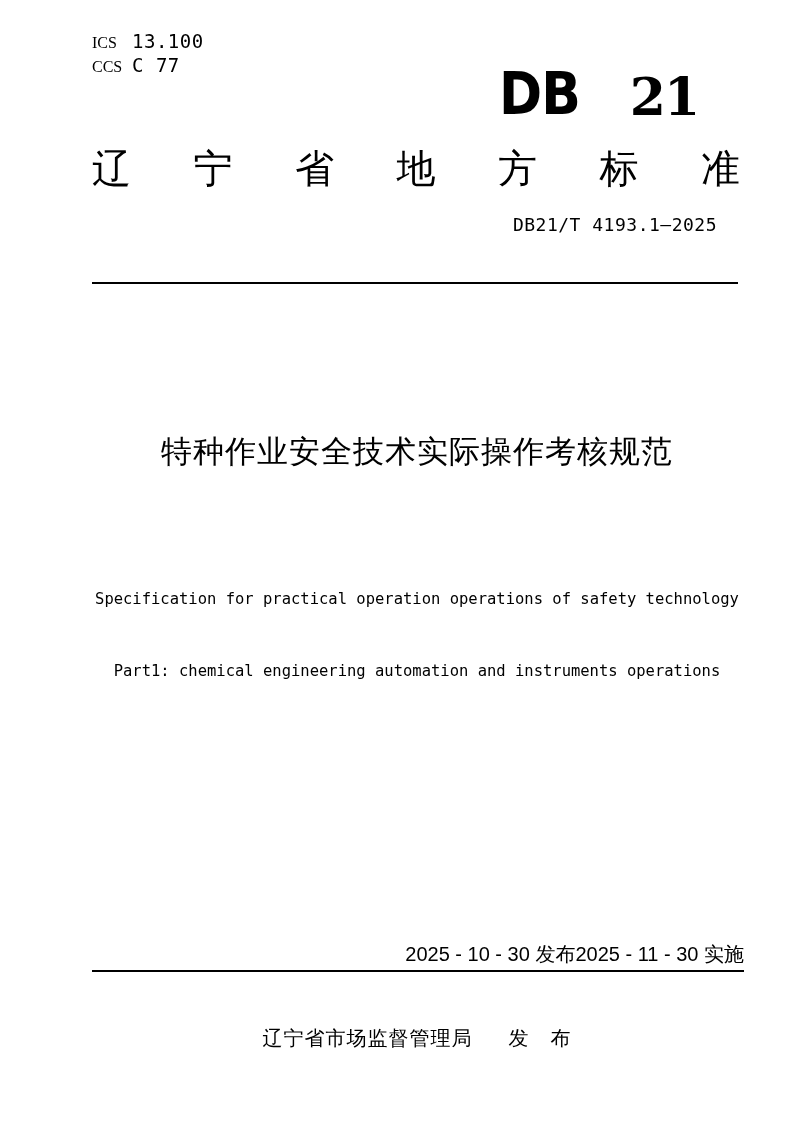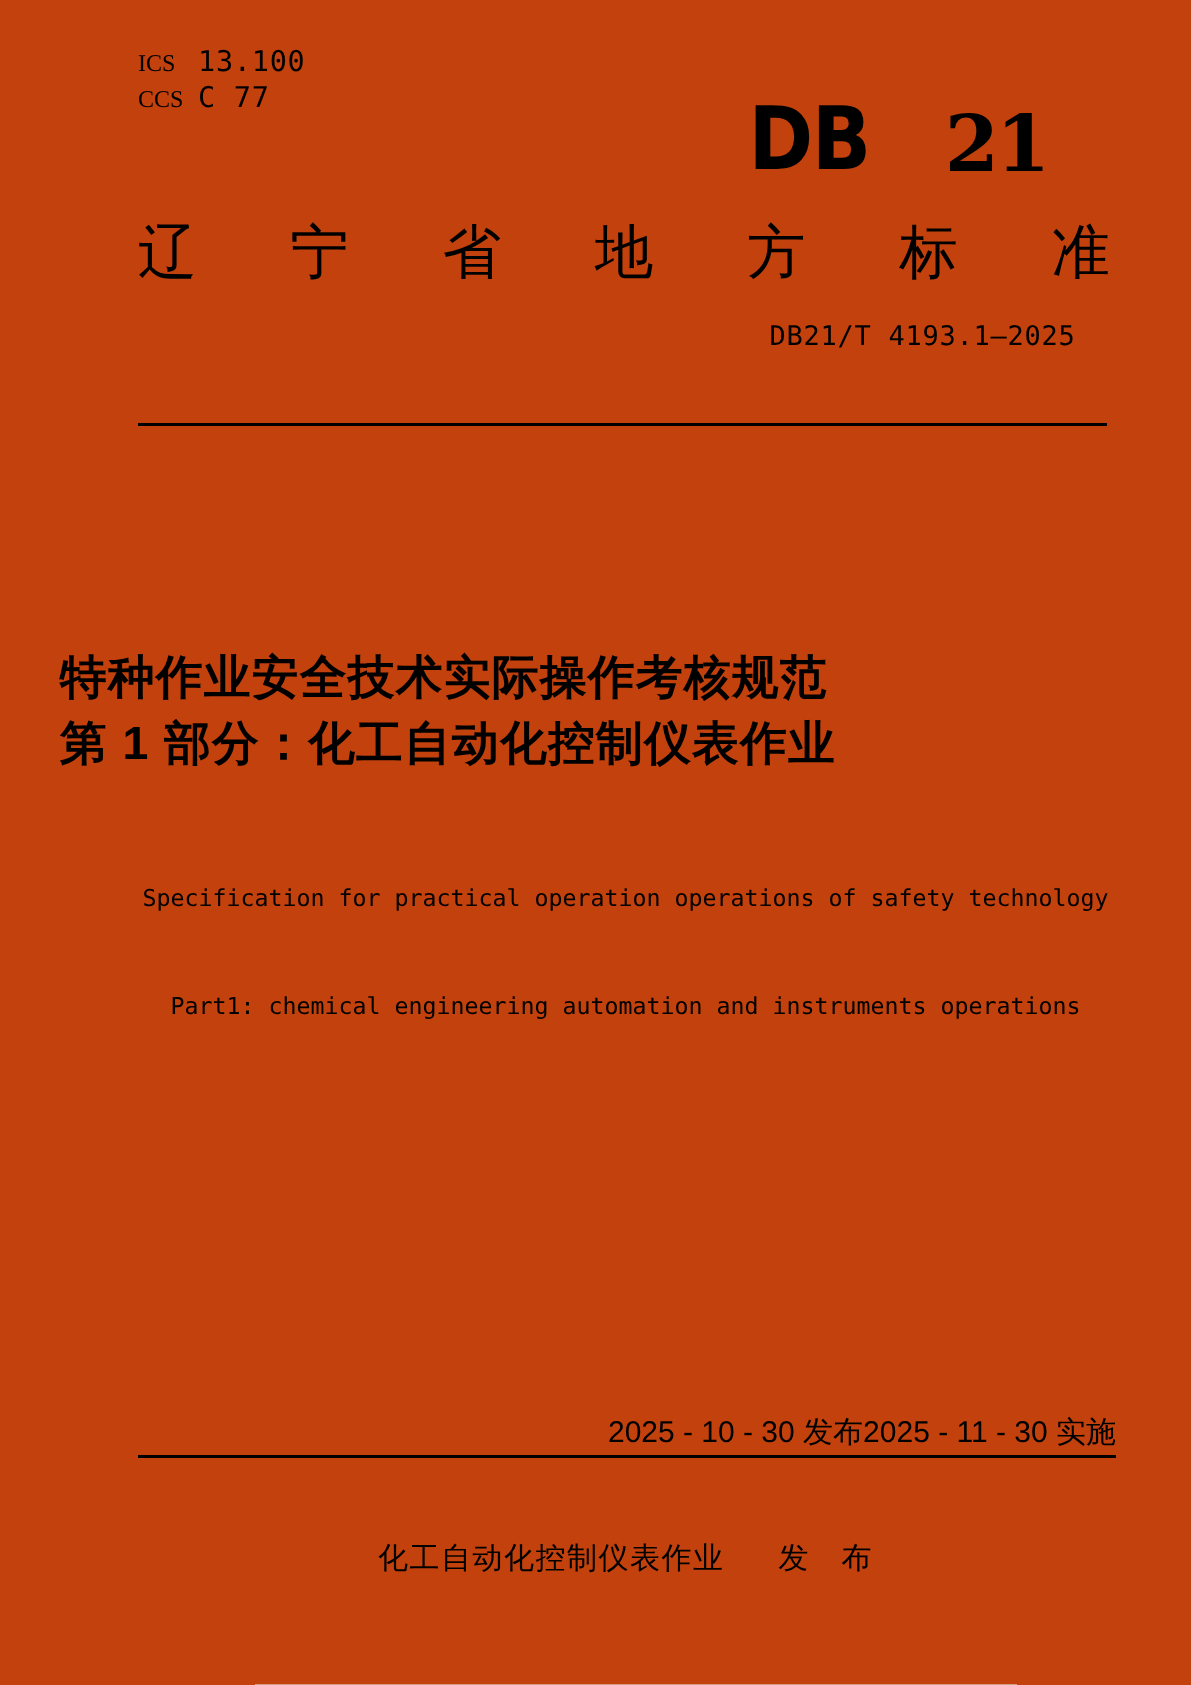--- a/index.html
+++ b/index.html
@@ -1,21 +1,21 @@
 <!DOCTYPE html>
 <html><head>
 <meta charset="utf-8">
 <style>
   html, body { margin: 0; padding: 0; background: #e8e8e8; }
   .page {
     position: relative;
     width: 794px;
     height: 1123px;
     margin: 0 auto;
-    background: #c2410c;
+    background: #ffffff;
     color: #000;
     font-family: "Liberation Sans", sans-serif;
     overflow: hidden;
   }
 
   
   .codes { position: absolute; left: 92px; top: 30px; }
   .code-line { display: flex; align-items: baseline; height: 24px; }
   .code-label {
     font-family: "Liberation Serif", serif;
@@ -81,23 +81,23 @@
   .rule { position: absolute; left: 92px; right: 56px; border-top: 2px solid #000; }
   .rule-top { top: 282px; }
   .rule-bottom { top: 970px; left: 92px; right: 50px; }
 
   
   .title-cn {
     position: absolute;
     left: 40px;
     right: 0;
     top: 430px;
-    text-align: left;
+    text-align: center;
     font-size: 31px;
-    font-weight: 700;
+    font-weight: 400;
     line-height: 44px;
     letter-spacing: 1px;
   }
 
   
   .title-en {
     position: absolute;
     left: 40px;
     right: 0;
     top: 539px;
@@ -165,33 +165,32 @@
     <span>标</span>
     <span>准</span>
   </div>
 
   <div class="std-number">DB21/T 4193.1—2025</div>
 
   <div class="rule rule-top"></div>
 
   <div class="title-cn">
     <div>特种作业安全技术实际操作考核规范</div>
-    <div>第 1 部分：化工自动化控制仪表作业</div>
   </div>
 
   <div class="title-en">
     <div>Specification for practical operation operations of safety technology</div>
     <div>Part1: chemical engineering automation and instruments operations</div>
   </div>
 
   <div class="dates">
     <span>2025 - 10 - 30 发布</span>
     <span>2025 - 11 - 30 实施</span>
   </div>
 
   <div class="rule rule-bottom"></div>
 
   <div class="publisher">
-    <span>化工自动化控制仪表作业</span>
+    <span>辽宁省市场监督管理局</span>
     <span>发　布</span>
   </div>
 
 </div>
 
 </body></html>

